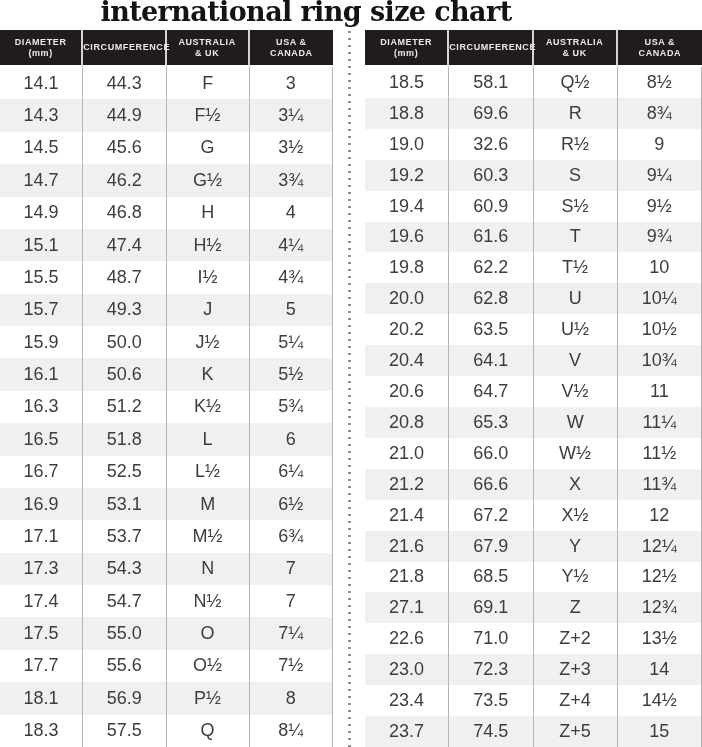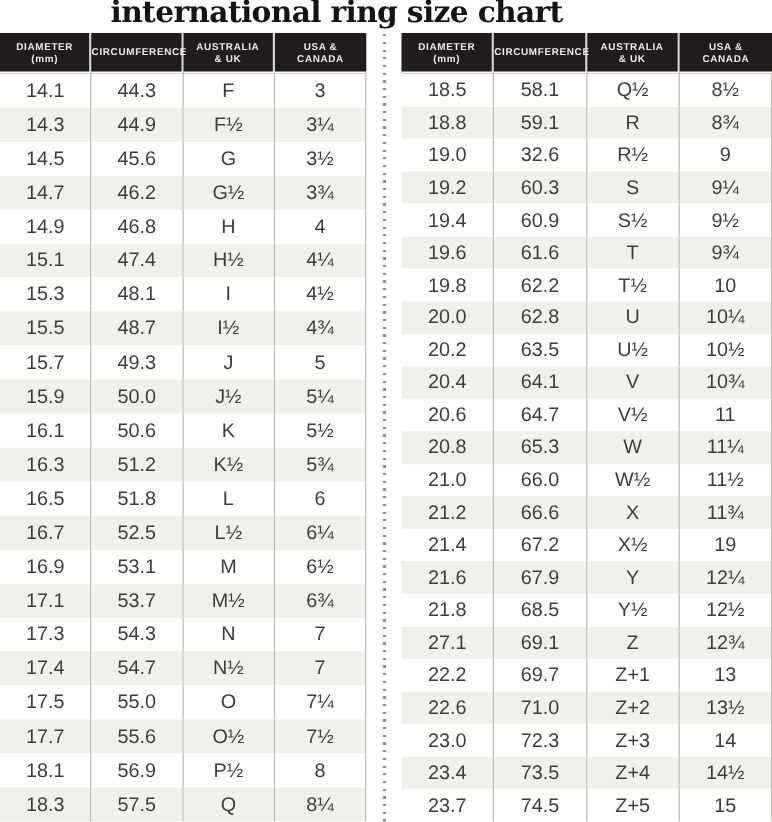--- a/index.html
+++ b/index.html
@@ -142,26 +142,20 @@
           <td>H</td>
           <td>4</td>
         </tr>
         <tr>
           <td>15.1</td>
           <td>47.4</td>
           <td>H½</td>
           <td>4¼</td>
         </tr>
         <tr>
-          <td>15.3</td>
-          <td>48.1</td>
-          <td>I</td>
-          <td>4½</td>
-        </tr>
-        <tr>
           <td>15.5</td>
           <td>48.7</td>
           <td>I½</td>
           <td>4¾</td>
         </tr>
         <tr>
           <td>15.7</td>
           <td>49.3</td>
           <td>J</td>
           <td>5</td>
@@ -272,21 +266,21 @@
     </thead>
     <tbody>
         <tr>
           <td>18.5</td>
           <td>58.1</td>
           <td>Q½</td>
           <td>8½</td>
         </tr>
         <tr>
           <td>18.8</td>
-          <td>59.1</td>
+          <td>69.6</td>
           <td>R</td>
           <td>8¾</td>
         </tr>
         <tr>
           <td>19.0</td>
           <td>32.6</td>
           <td>R½</td>
           <td>9</td>
         </tr>
         <tr>
@@ -352,47 +346,41 @@
         <tr>
           <td>21.2</td>
           <td>66.6</td>
           <td>X</td>
           <td>11¾</td>
         </tr>
         <tr>
           <td>21.4</td>
           <td>67.2</td>
           <td>X½</td>
-          <td>19</td>
+          <td>12</td>
         </tr>
         <tr>
           <td>21.6</td>
           <td>67.9</td>
           <td>Y</td>
           <td>12¼</td>
         </tr>
         <tr>
           <td>21.8</td>
           <td>68.5</td>
           <td>Y½</td>
           <td>12½</td>
         </tr>
         <tr>
           <td>27.1</td>
           <td>69.1</td>
           <td>Z</td>
           <td>12¾</td>
         </tr>
         <tr>
-          <td>22.2</td>
-          <td>69.7</td>
-          <td>Z+1</td>
-          <td>13</td>
-        </tr>
-        <tr>
           <td>22.6</td>
           <td>71.0</td>
           <td>Z+2</td>
           <td>13½</td>
         </tr>
         <tr>
           <td>23.0</td>
           <td>72.3</td>
           <td>Z+3</td>
           <td>14</td>

